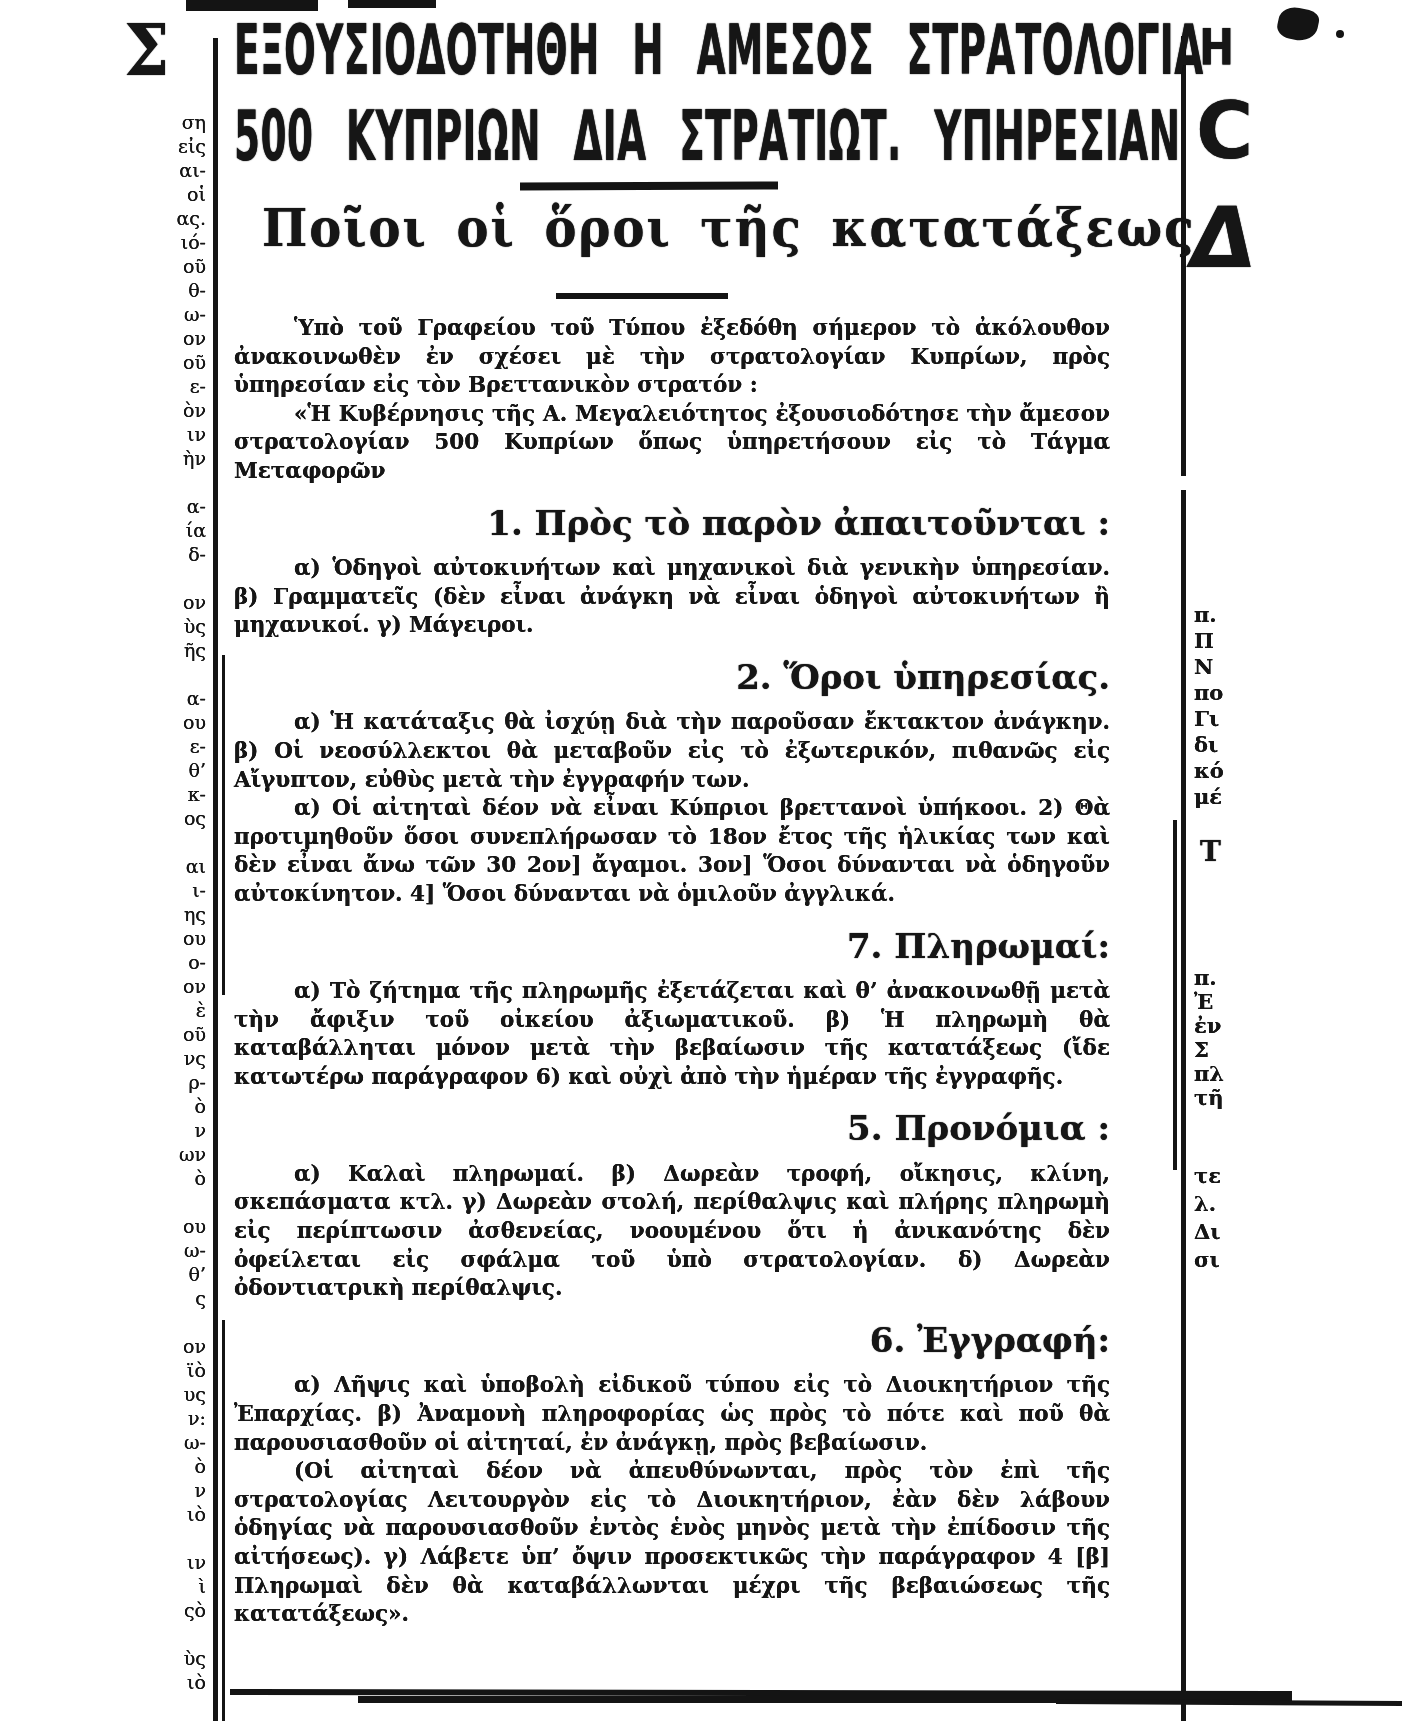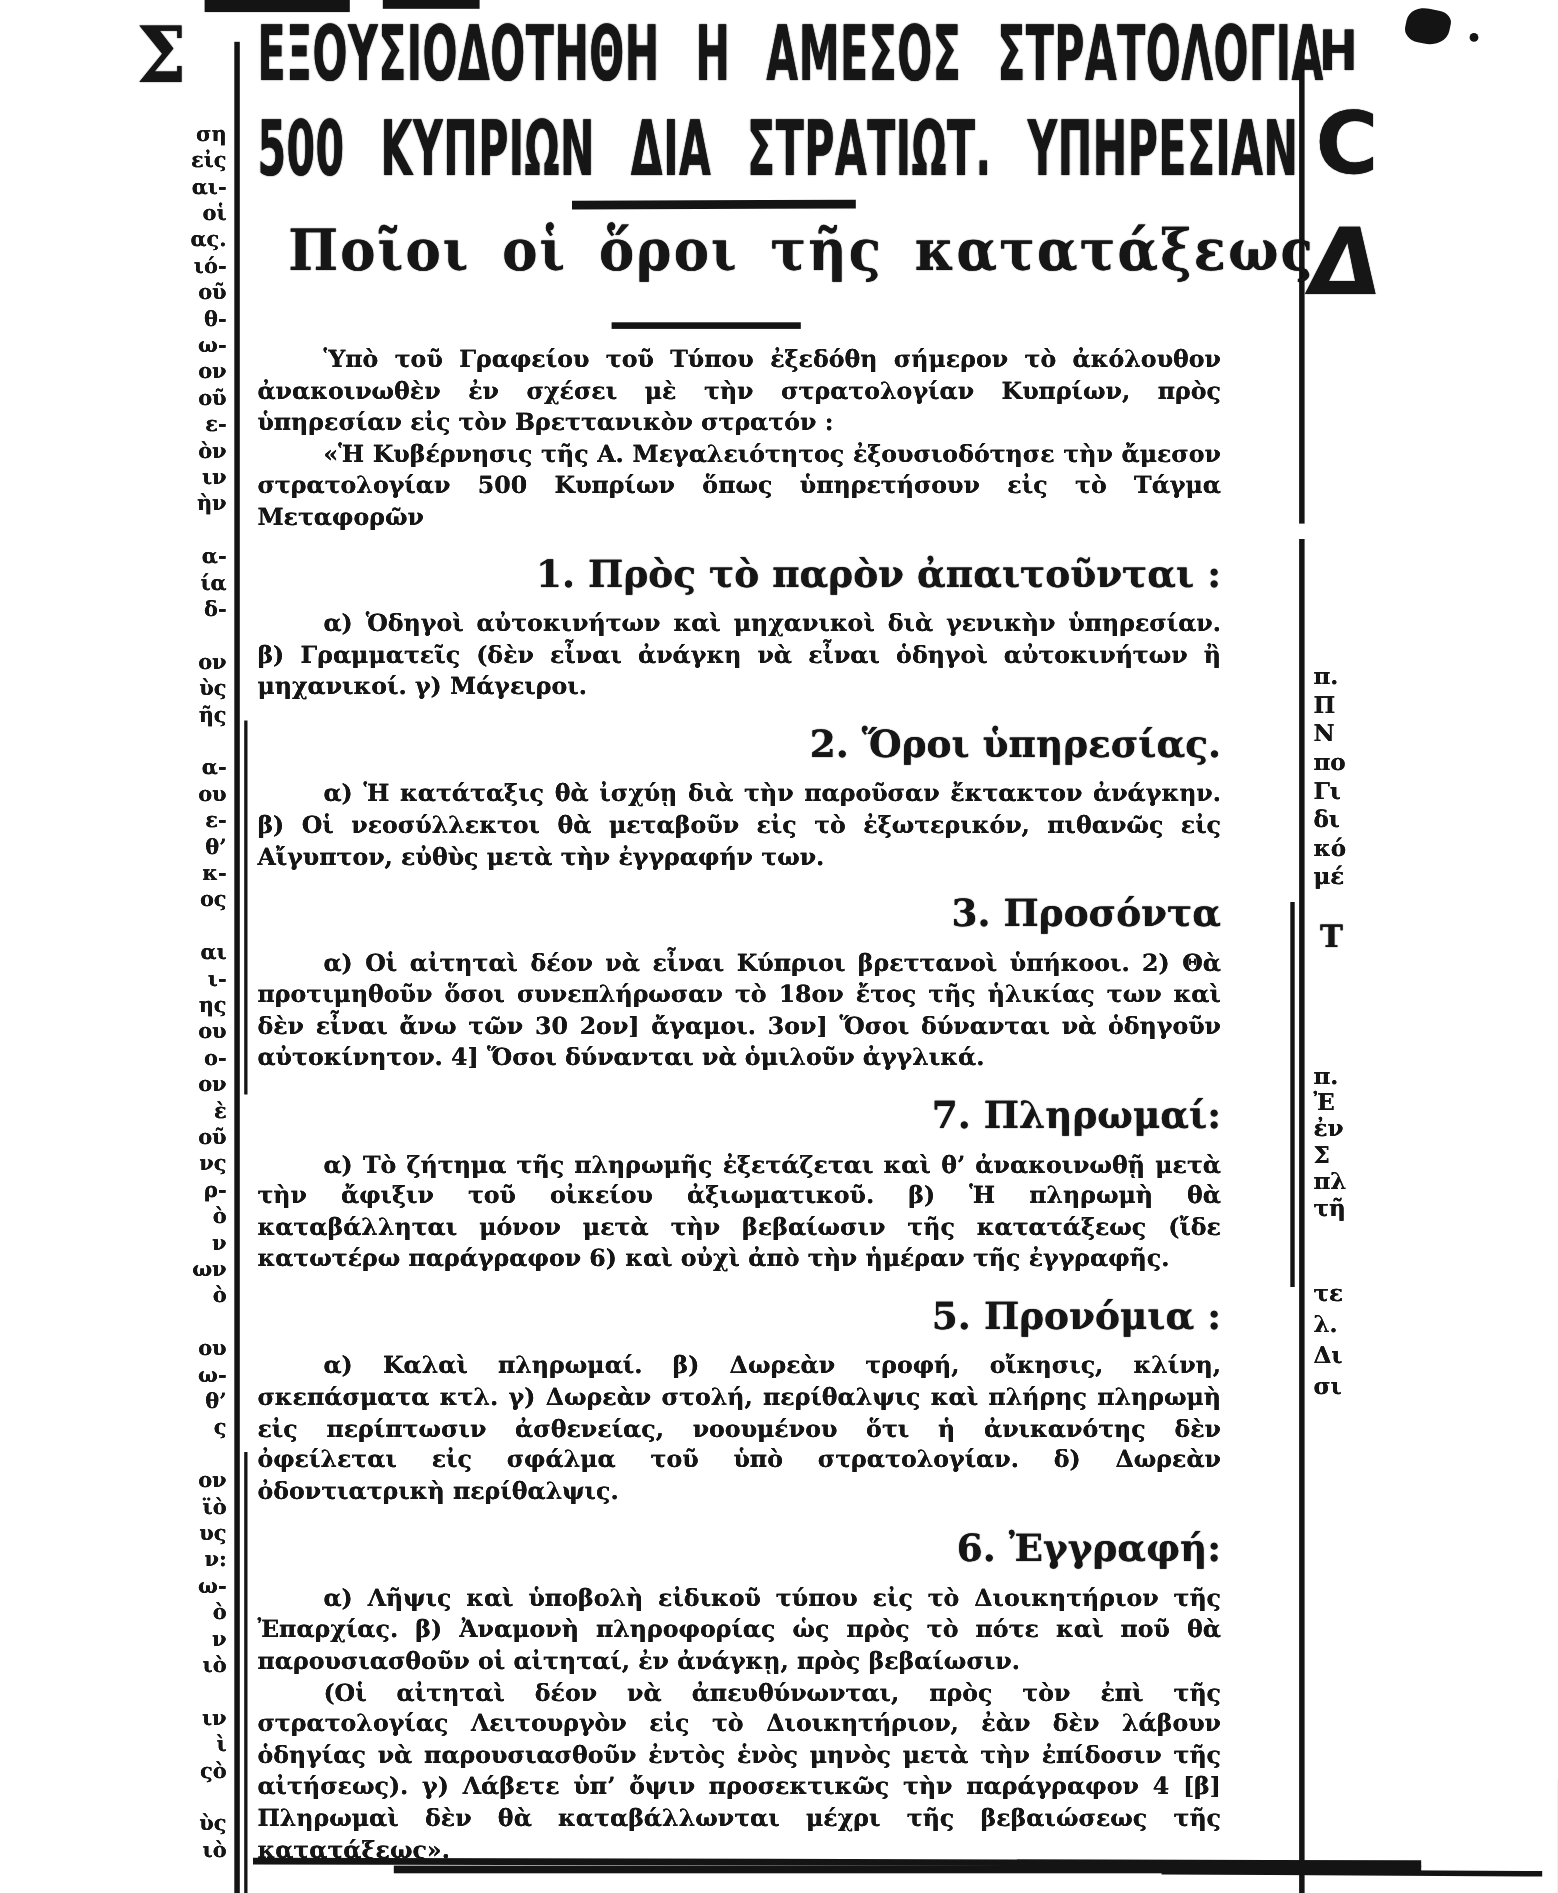--- a/index.html
+++ b/index.html
@@ -30,21 +30,21 @@
   .s4{left:1336px;top:30px;width:8px;height:8px;border-radius:50%;}
   
   .big-sigma{
     position:absolute;left:124px;top:16px;
     font-size:64px;font-weight:bold;line-height:1;
     transform:scaleY(1.1);transform-origin:top left;
     text-shadow:0 0 1px #000;
   }
   .left-frags{
     position:absolute;left:110px;top:110px;width:96px;
-    text-align:right;font-size:19px;font-weight:bold;
+    text-align:right;font-size:19px;font-weight:normal;
     --lh:24px;line-height:24px;
     text-shadow:0 0 .5px #000;
   }
   .frag-line{min-height:var(--lh,24px);}
   
   .headline{
     position:absolute;left:234px;
     font-family:"DejaVu Sans",sans-serif;font-weight:bold;
     font-size:43px;line-height:1;white-space:nowrap;
     word-spacing:22px;letter-spacing:0.5px;
@@ -195,21 +195,20 @@
             <p class="para">α) Ὁδηγοὶ αὐτοκινήτων καὶ μηχανικοὶ διὰ γενικὴν ὑπηρεσίαν. β) Γραμματεῖς (δὲν εἶναι ἀνάγκη νὰ εἶναι ὁδηγοὶ αὐτοκινήτων ἢ μηχανικοί. γ) Μάγειροι.</p>
           </div>
       </section>
         <section class="section">
         <h2 class="sec-head">2. Ὅροι ὑπηρεσίας.</h2>
         <div>
             <p class="para">α) Ἡ κατάταξις θὰ ἰσχύῃ διὰ τὴν παροῦσαν ἔκτακτον ἀνάγκην. β) Οἱ νεοσύλλεκτοι θὰ μεταβοῦν εἰς τὸ ἐξωτερικόν, πιθανῶς εἰς Αἴγυπτον, εὐθὺς μετὰ τὴν ἐγγραφήν των.</p>
           </div>
       </section>
         <section class="section">
-        <h2 class="sec-head">3. Προσόντα</h2>
         <div>
             <p class="para">α) Οἱ αἰτηταὶ δέον νὰ εἶναι Κύπριοι βρεττανοὶ ὑπήκοοι. 2) Θὰ προτιμηθοῦν ὅσοι συνεπλήρωσαν τὸ 18ον ἔτος τῆς ἡλικίας των καὶ δὲν εἶναι ἄνω τῶν 30 2ον] ἄγαμοι. 3ον] Ὅσοι δύνανται νὰ ὁδηγοῦν αὐτοκίνητον. 4] Ὅσοι δύνανται νὰ ὁμιλοῦν ἀγγλικά.</p>
           </div>
       </section>
         <section class="section">
         <h2 class="sec-head">7. Πληρωμαί:</h2>
         <div>
             <p class="para">α) Τὸ ζήτημα τῆς πληρωμῆς ἐξετάζεται καὶ θ’ ἀνακοινωθῇ μετὰ τὴν ἄφιξιν τοῦ οἰκείου ἀξιωματικοῦ. β) Ἡ πληρωμὴ θὰ καταβάλληται μόνον μετὰ τὴν βεβαίωσιν τῆς κατατάξεως (ἴδε κατωτέρω παράγραφον 6) καὶ οὐχὶ ἀπὸ τὴν ἡμέραν τῆς ἐγγραφῆς.</p>
           </div>
       </section>

